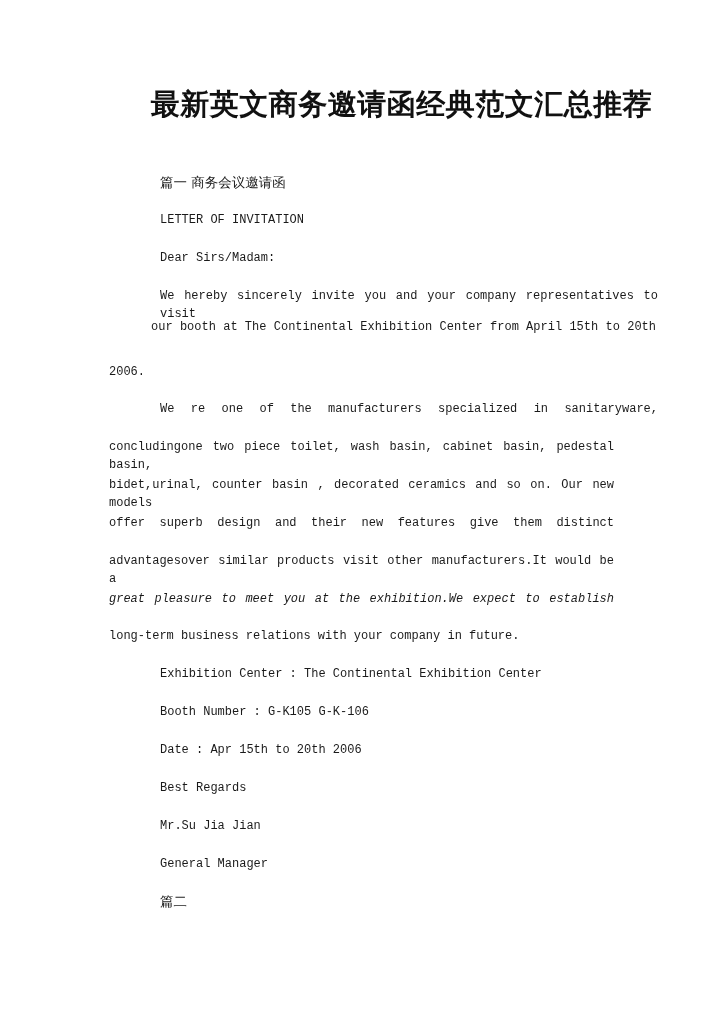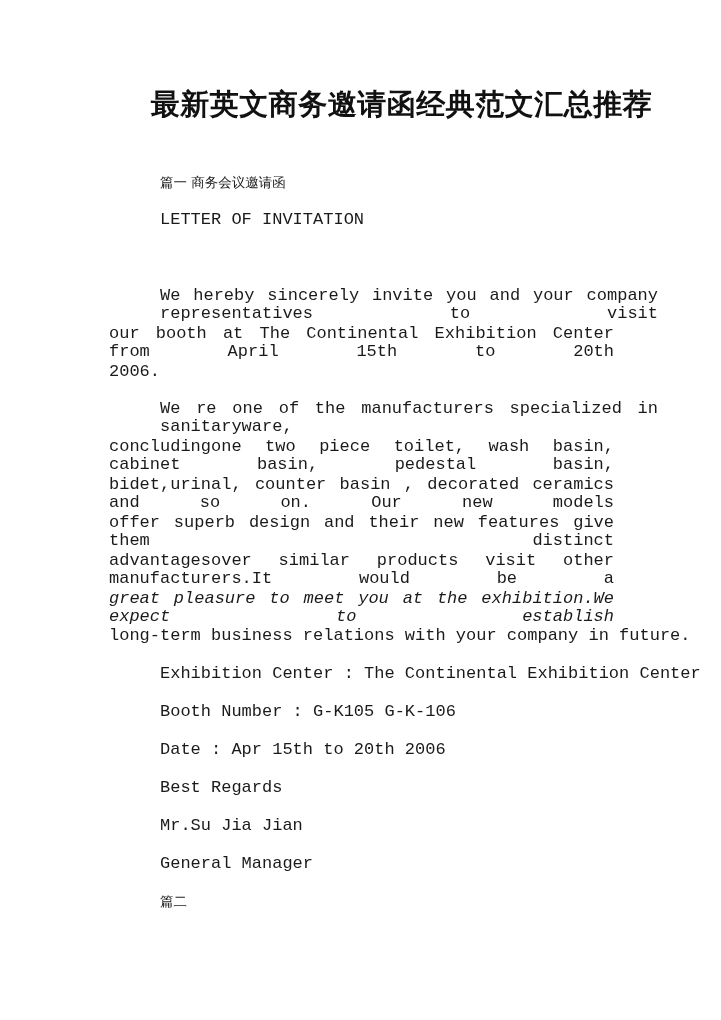--- a/index.html
+++ b/index.html
@@ -34,21 +34,21 @@
       color: #111111;
       letter-spacing: 0.5px;
       line-height: 40px;
       padding-left: 41px;
     }
     .line {
       position: absolute;
       left: 109px;
       width: 505px;
       font-family: "Liberation Mono", "DejaVu Sans Mono", monospace;
-      font-size: 17px;
+      font-size: 12px;
       line-height: 18px;
       color: #1a1a1a;
       white-space: nowrap;
     }
     .line.indent {
       left: 116px;
       margin-left: 44px;
     }
     .line.cjk {
       font-family: "DejaVu Sans", "Liberation Sans", sans-serif;
@@ -67,23 +67,24 @@
 <body>
 
 <div class="page">
 
   <div class="title">最新英文商务邀请函经典范文汇总推荐</div>
 
   <div class="line indent cjk" style="top:173px;">篇一 商务会议邀请函</div>
 
   <div class="line indent" style="top:211px;">LETTER OF INVITATION</div>
 
+  <div class="line indent" style="top:249px;">Dear Sirs/Madam:</div>
 
   <div class="line indent justify" style="top:287px;">We hereby sincerely invite you and your company representatives to visit</div>
-  <div class="line justify" style="top:325px;">our booth at The Continental Exhibition Center from April 15th to 20th</div>
+  <div class="line justify" style="top:318px;margin-left:42px;">our booth at The Continental Exhibition Center from April 15th to 20th</div>
   <div class="line" style="top:363px;">2006.</div>
 
   <div class="line indent justify" style="top:400px;">We re one of the manufacturers specialized in sanitaryware,</div>
   <div class="line justify" style="top:438px;">concludingone two piece toilet, wash basin, cabinet basin, pedestal basin,</div>
   <div class="line justify" style="top:476px;">bidet,urinal, counter basin , decorated ceramics and so on. Our new models</div>
   <div class="line justify" style="top:514px;">offer superb design and their new features give them distinct</div>
   <div class="line justify" style="top:552px;">advantagesover similar products visit other manufacturers.It would be a</div>
   <div class="line justify" style="top:590px;font-style:italic;">great pleasure to meet you at the exhibition.We expect to establish</div>
   <div class="line" style="top:627px;">long-term business relations with your company in future.</div>
 

